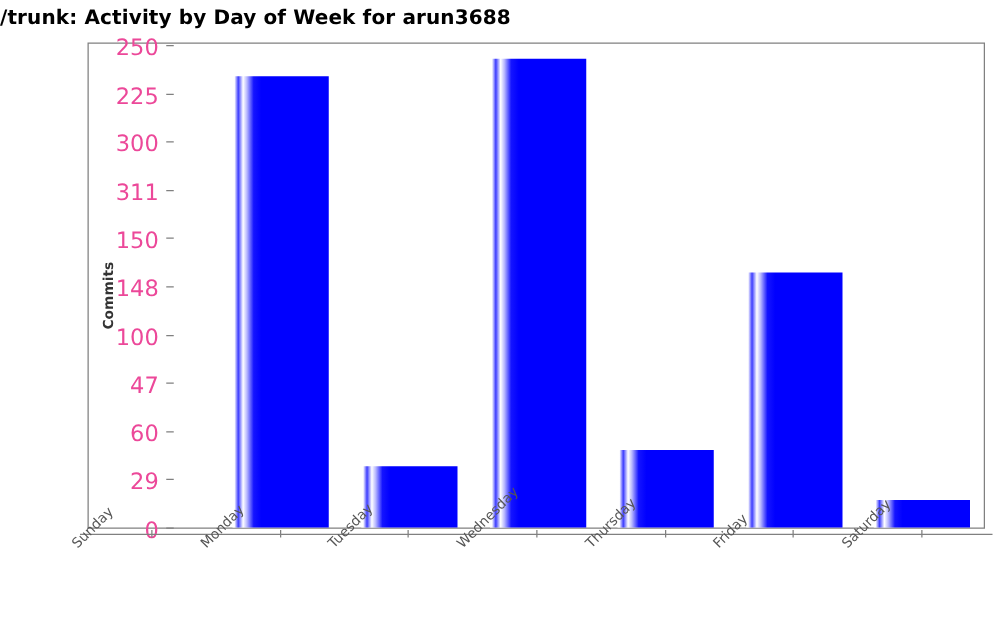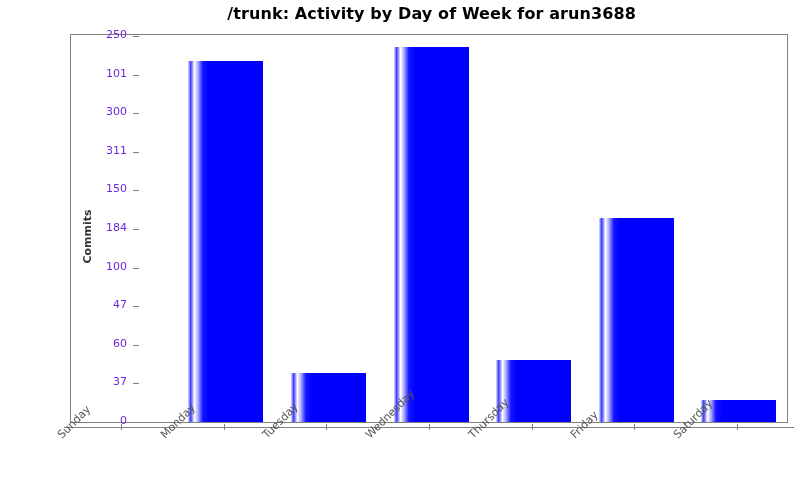--- a/index.html
+++ b/index.html
@@ -20,21 +20,21 @@
     height: 500px;
     background: #ffffff;
   }
 
   
   #chart-title {
     position: absolute;
     left: 0;
     top: 4px;
     width: 636px;
-    text-align: right;
+    text-align: left;
     font-size: 16px;
     font-weight: bold;
     color: #000000;
     letter-spacing: 0.1px;
     font-family: "DejaVu Sans", sans-serif;
   }
 
   
   #plot-area {
     position: absolute;
@@ -74,22 +74,22 @@
     width: 6px;
     height: 1px;
     background: #808080;
   }
   .y-tick .tick-text {
     position: absolute;
     left: 0px;
     top: -9px;
     width: 56px;
     text-align: right;
-    font-size: 11px;
-    color: #6d28d9;
+    font-size: 18px;
+    color: #ec4899;
     font-family: "DejaVu Sans", sans-serif;
   }
 
   
   .bar-slot {
     position: absolute;
     bottom: 0;
     height: 100%;
   }
   .bar {
@@ -153,53 +153,53 @@
 
   <div id="plot-area">
     <div id="y-axis-label">Commits</div>
     <div id="y-ticks">
         <div class="y-tick" style="top: 388px;">
           <div class="tick-mark"></div>
           <div class="tick-text">0</div>
         </div>
         <div class="y-tick" style="top: 349.4px;">
           <div class="tick-mark"></div>
-          <div class="tick-text">37</div>
+          <div class="tick-text">29</div>
         </div>
         <div class="y-tick" style="top: 310.8px;">
           <div class="tick-mark"></div>
           <div class="tick-text">60</div>
         </div>
         <div class="y-tick" style="top: 272.2px;">
           <div class="tick-mark"></div>
           <div class="tick-text">47</div>
         </div>
         <div class="y-tick" style="top: 233.6px;">
           <div class="tick-mark"></div>
           <div class="tick-text">100</div>
         </div>
         <div class="y-tick" style="top: 195px;">
           <div class="tick-mark"></div>
-          <div class="tick-text">184</div>
+          <div class="tick-text">148</div>
         </div>
         <div class="y-tick" style="top: 156.4px;">
           <div class="tick-mark"></div>
           <div class="tick-text">150</div>
         </div>
         <div class="y-tick" style="top: 117.8px;">
           <div class="tick-mark"></div>
           <div class="tick-text">311</div>
         </div>
         <div class="y-tick" style="top: 79.2px;">
           <div class="tick-mark"></div>
           <div class="tick-text">300</div>
         </div>
         <div class="y-tick" style="top: 40.6px;">
           <div class="tick-mark"></div>
-          <div class="tick-text">101</div>
+          <div class="tick-text">225</div>
         </div>
         <div class="y-tick" style="top: 2px;">
           <div class="tick-mark"></div>
           <div class="tick-text">250</div>
         </div>
       </div>
     <div id="bars">
         <div class="bar-slot" style="left: 12.7857px; width: 77px;"></div>
         <div class="bar-slot" style="left: 115.357px; width: 77px;">
           <div class="bar-shadow" style="height: 361.296px;"></div>

